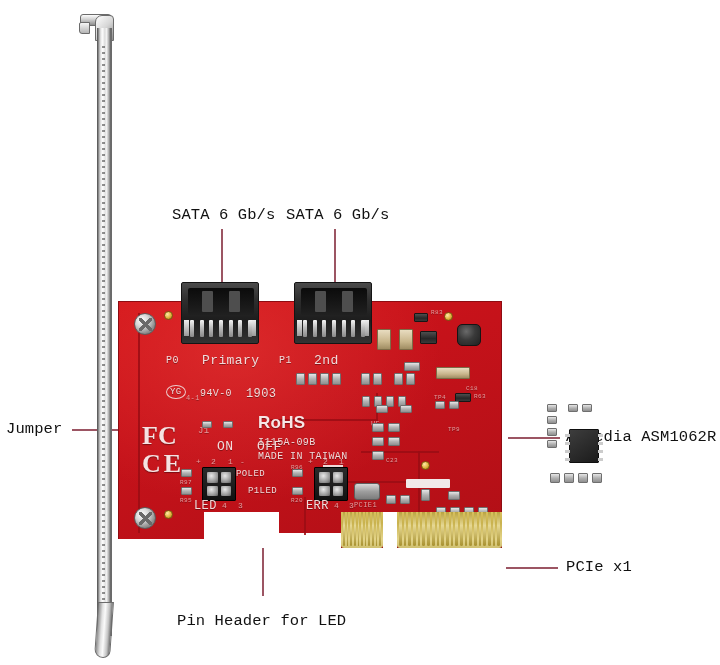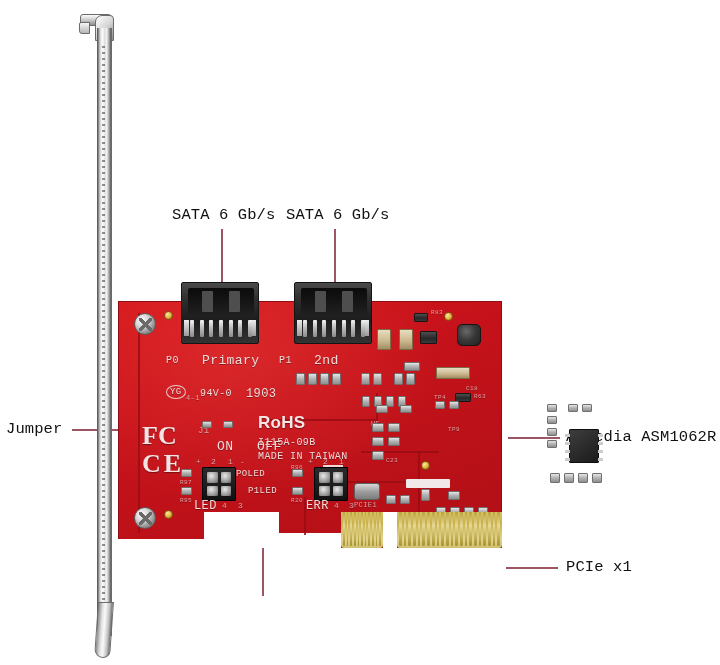--- a/index.html
+++ b/index.html
@@ -258,20 +258,21 @@
   <div class="anno-label" style="left:6px; top:420px;">Jumper</div>
   <div class="leader h" style="left:72px; top:429px; width:56px;"></div>
 
   <div class="leader h" style="left:508px; top:437px; width:52px;"></div>
   <div class="anno-label" style="left:566px; top:428px;">Asmedia ASM1062R</div>
 
   <div class="leader h" style="left:506px; top:567px; width:52px;"></div>
   <div class="anno-label" style="left:566px; top:558px;">PCIe x1</div>
 
   <div class="leader v" style="left:262px; top:548px; height:48px;"></div>
+  <div class="anno-label" style="left:177px; top:612px;">Pin Header for LED</div>
 
   <div id="bracket-group">
     <div class="bracket-hook-h"></div>
     <div class="bracket-hook-lip"></div>
     <div class="bracket-corner"></div>
     <div class="bracket-body"></div>
     <div class="bracket-perf"></div>
     <div class="bracket-foot"></div>
   </div>
 

